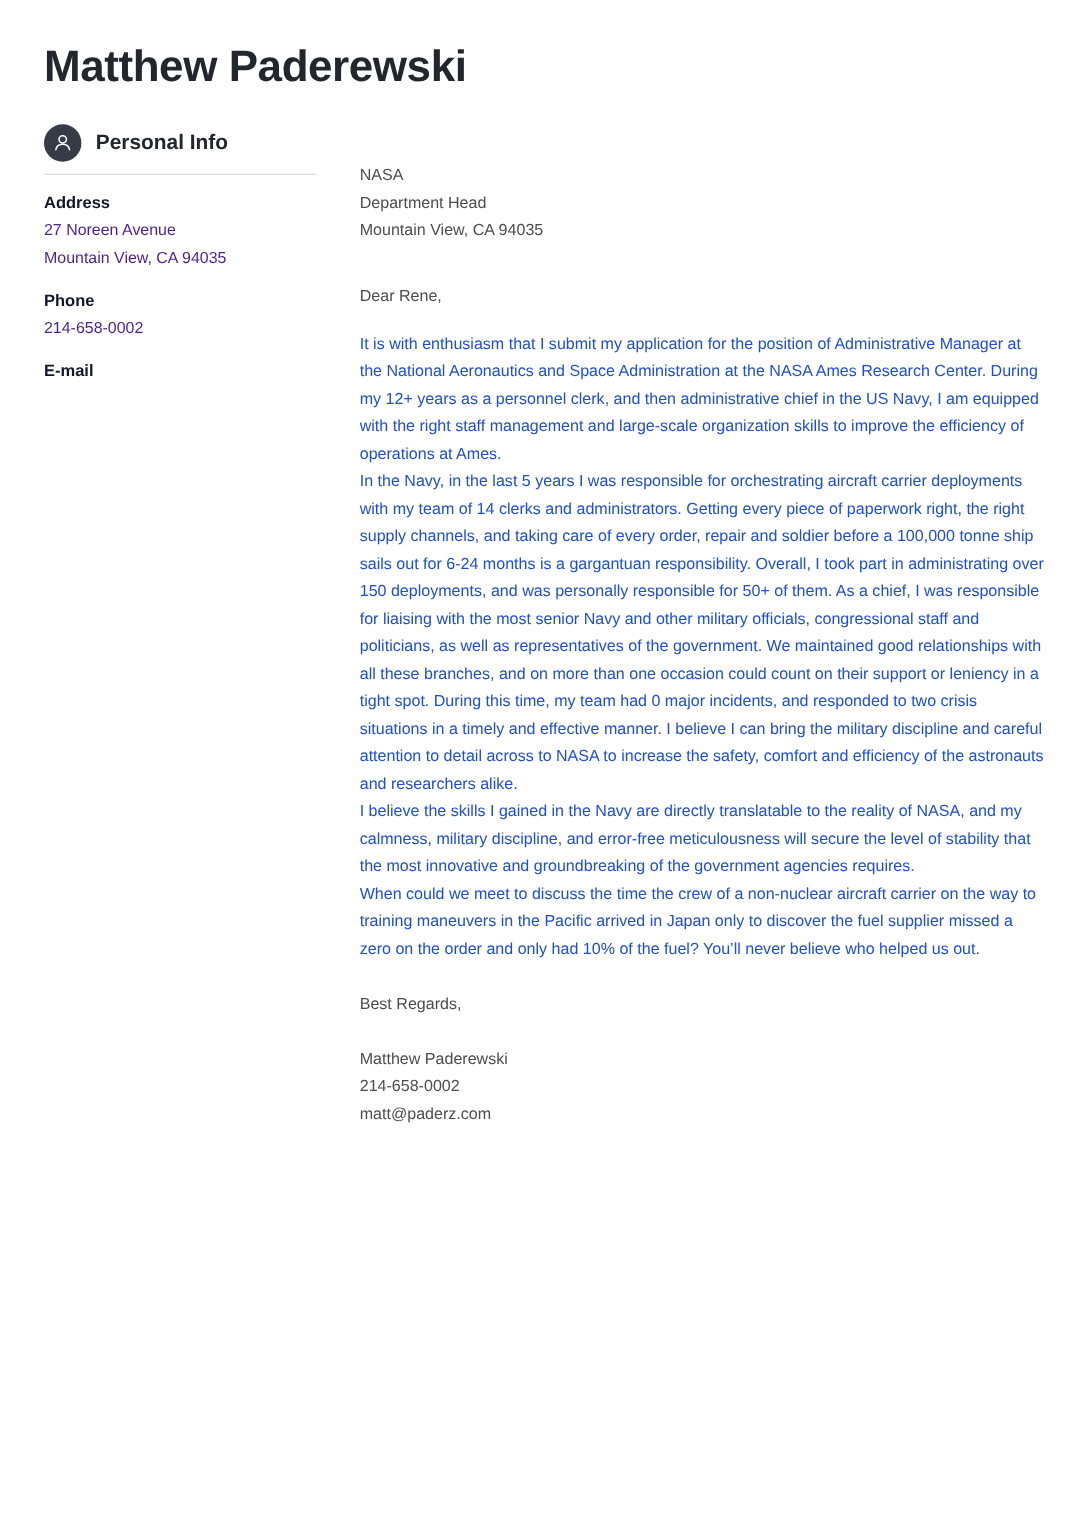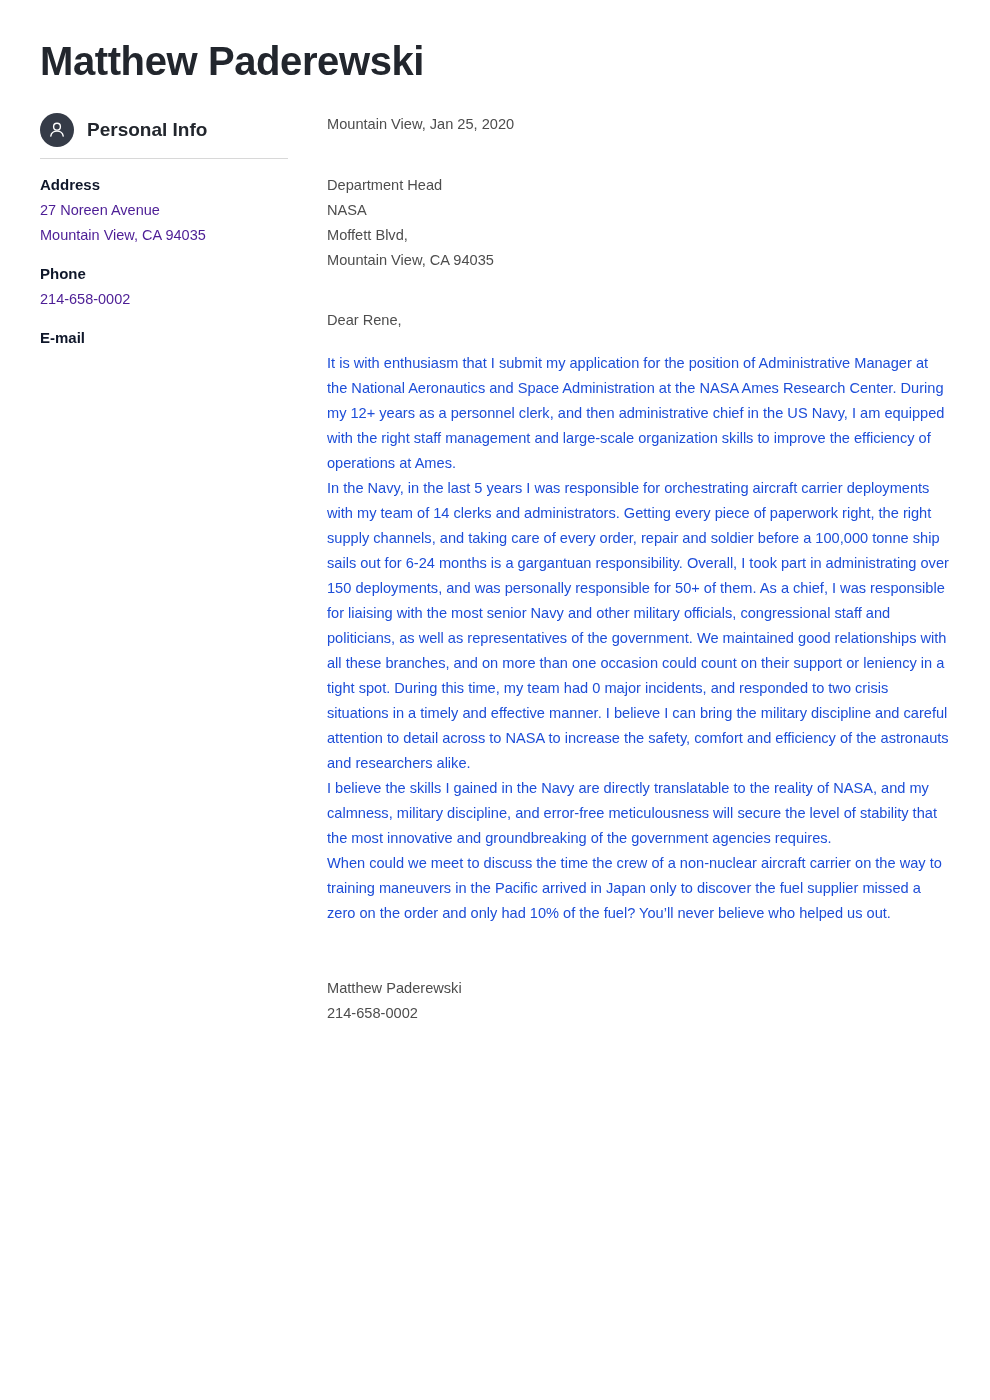--- a/index.html
+++ b/index.html
@@ -156,50 +156,50 @@
     </div>
 
     <div class="info-group">
       <div class="info-label">E-mail</div>
     </div>
 
   </div>
 
   <div class="letter">
 
-    <div class="letter-line">Mountain View, Jan 25, 2020</div>
 
     <div class="gap-date"></div>
 
     <div>
+      <div class="letter-line">NASA</div>
       <div class="letter-line">Department Head</div>
-      <div class="letter-line">NASA</div>
-      <div class="letter-line">Moffett Blvd,</div>
       <div class="letter-line">Mountain View, CA 94035</div>
     </div>
 
     <div class="gap-recip"></div>
 
     <div class="letter-line">Dear Rene,</div>
 
     <div class="gap-salut"></div>
 
     <p class="para para-first">It is with enthusiasm that I submit my application for the position of Administrative Manager at the National Aeronautics and Space Administration at the NASA Ames Research Center. During my 12+ years as a personnel clerk, and then administrative chief in the US Navy, I am equipped with the right staff management and large-scale organization skills to improve the efficiency of operations at Ames.</p>
 
     <p class="para">In the Navy, in the last 5 years I was responsible for orchestrating aircraft carrier deployments with my team of 14 clerks and administrators. Getting every piece of paperwork right, the right supply channels, and taking care of every order, repair and soldier before a 100,000 tonne ship sails out for 6-24 months is a gargantuan responsibility. Overall, I took part in administrating over 150 deployments, and was personally responsible for 50+ of them. As a chief, I was responsible for liaising with the most senior Navy and other military officials, congressional staff and politicians, as well as representatives of the government. We maintained good relationships with all these branches, and on more than one occasion could count on their support or leniency in a tight spot. During this time, my team had 0 major incidents, and responded to two crisis situations in a timely and effective manner. I believe I can bring the military discipline and careful attention to detail across to NASA to increase the safety, comfort and efficiency of the astronauts and researchers alike.</p>
 
     <p class="para">I believe the skills I gained in the Navy are directly translatable to the reality of NASA, and my calmness, military discipline, and error-free meticulousness will secure the level of stability that the most innovative and groundbreaking of the government agencies requires.</p>
 
     <p class="para">When could we meet to discuss the time the crew of a non-nuclear aircraft carrier on the way to training maneuvers in the Pacific arrived in Japan only to discover the fuel supplier missed a zero on the order and only had 10% of the fuel? You’ll never believe who helped us out.</p>
 
     <div class="gap-close"></div>
 
+    <div class="letter-line">Best Regards,</div>
 
     <div class="gap-close"></div>
 
     <div>
       <div class="letter-line">Matthew Paderewski</div>
       <div class="letter-line">214-658-0002</div>
+      <div class="letter-line">matt@paderz.com</div>
     </div>
 
   </div>
 
 </div>
 
 </body></html>

